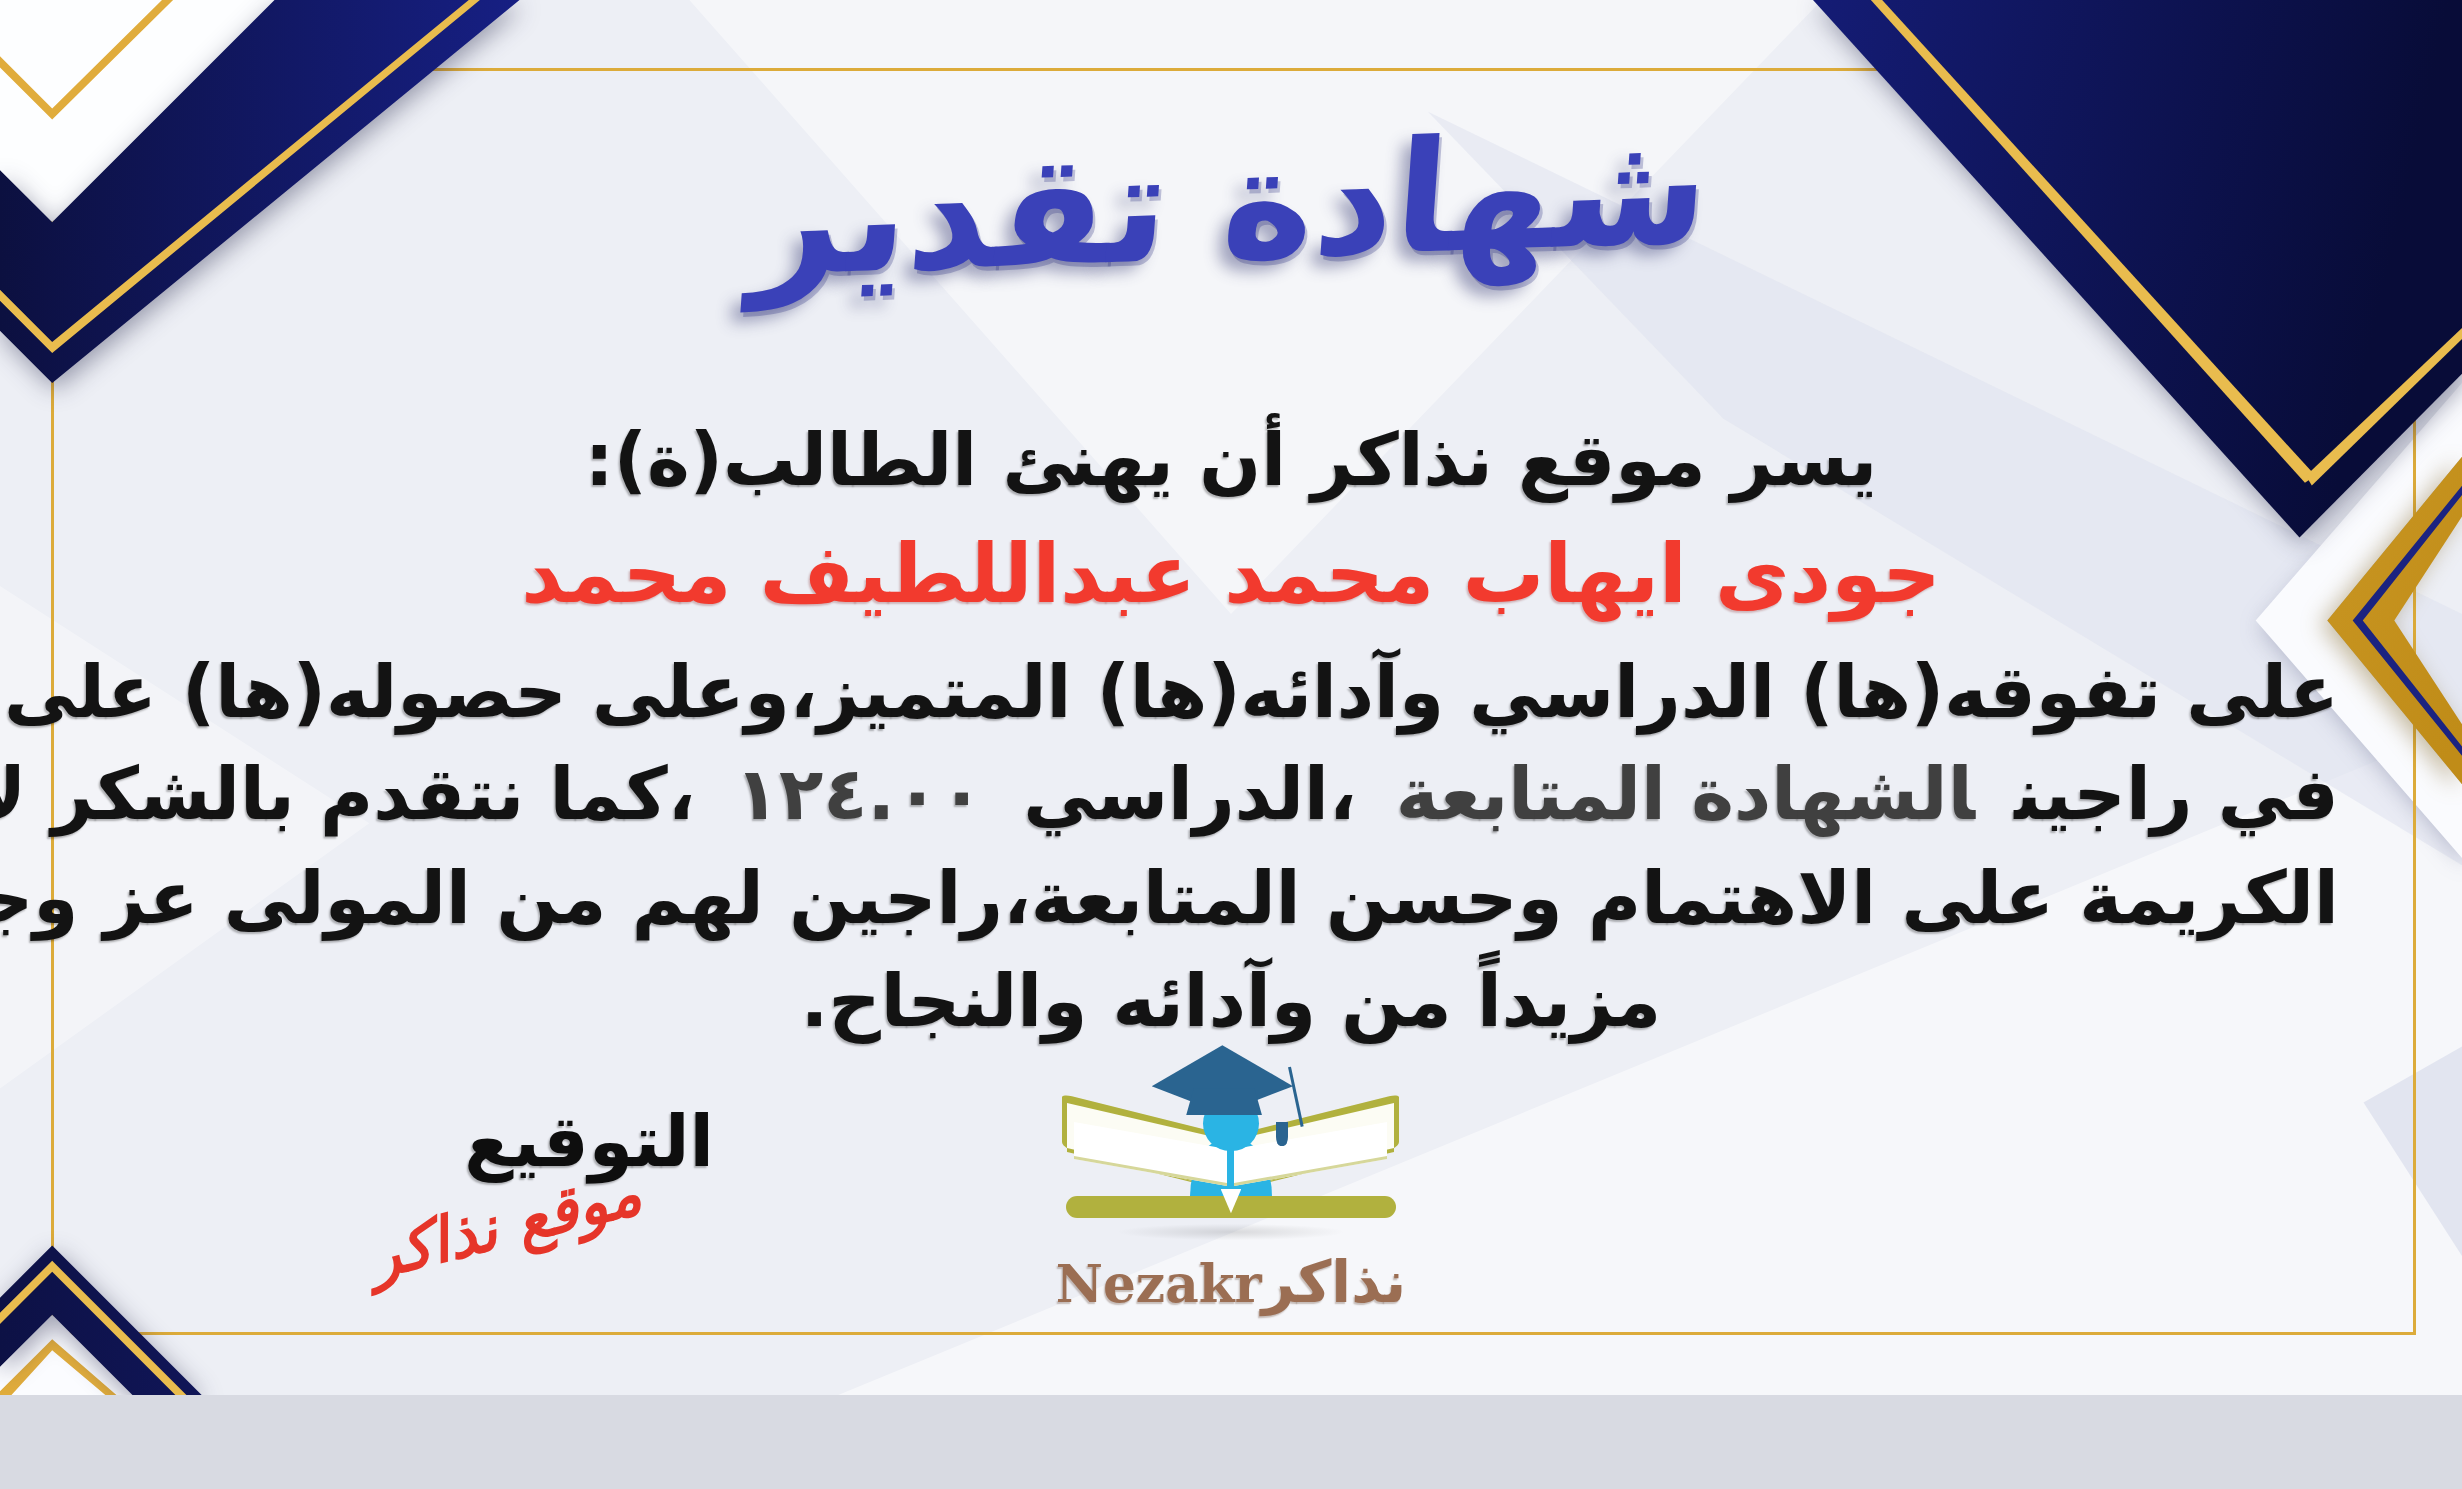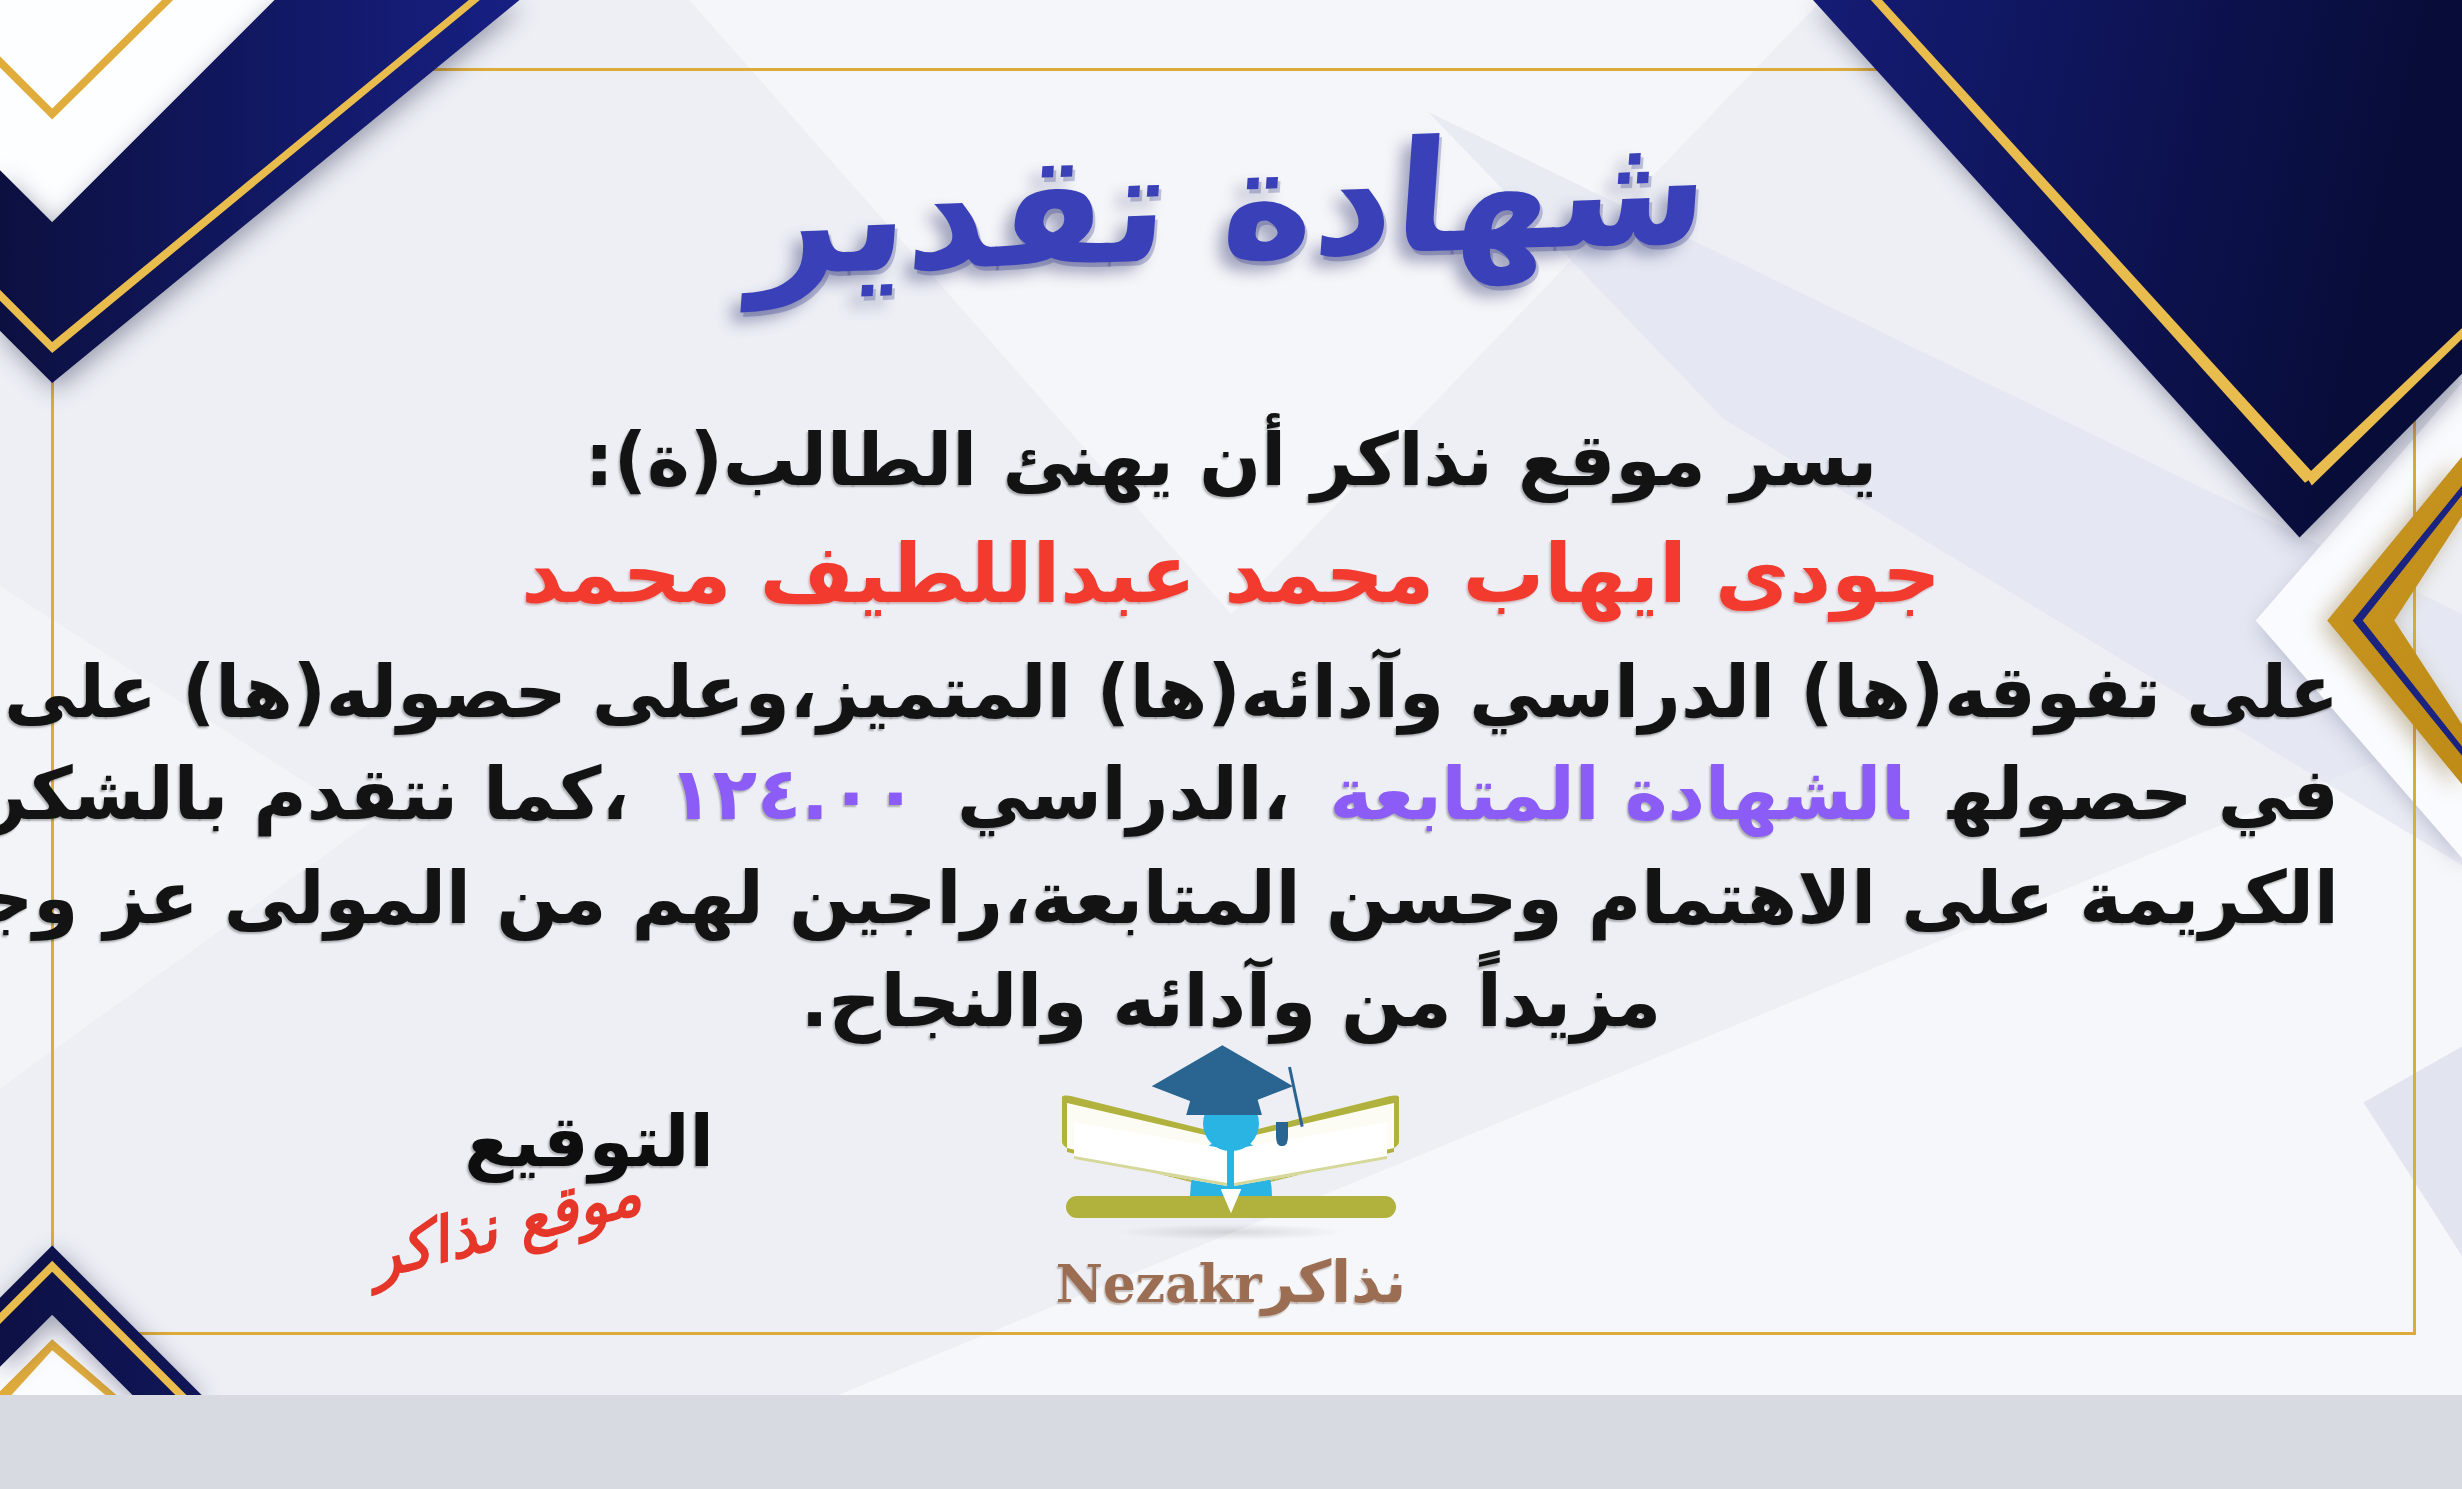--- a/index.html
+++ b/index.html
@@ -45,21 +45,21 @@
   .title{
     position:absolute;top:8.6%;left:50%;transform:translateX(-50%) skewX(-6deg) rotate(-2deg);
     direction:rtl;font-size:6.3vw;font-weight:bold;color:#3a41b8;line-height:1.1;white-space:nowrap;
     text-shadow:0.12vw 0.18vw 0 rgba(26,32,120,.25),-0.35vw 0.4vw 0.6vw rgba(60,65,120,.45);
   }
   .tline{
     position:absolute;left:5%;width:90%;text-align:center;direction:rtl;
     font-weight:bold;color:#131313;font-size:2.95vw;line-height:1.3;white-space:nowrap;
     text-shadow:-0.06vw 0.1vw 0.08vw rgba(0,0,0,.28);
   }
-  .red{color:#8b5cf6;}
+  .red{color:#404040;}
   .name{top:37.4%;font-size:3.3vw;color:#f23a2e;text-shadow:-0.06vw 0.1vw 0.08vw rgba(120,10,10,.25);}
   .intro{top:29.6%;}
   .l3{top:46.2%;}
   .l4{top:53.5%;}
   .l5{top:61.0%;}
   .l6{top:68.4%;}
   .gap-both{margin-inline:1.6vw;}
   .sig-label{
     position:absolute;top:78.8%;left:13%;width:16%;text-align:right;direction:rtl;
     font-weight:bold;font-size:2.9vw;color:#0e0e0e;text-shadow:-0.06vw 0.1vw 0.08vw rgba(0,0,0,.28);
@@ -148,21 +148,21 @@
   <div class="title">شهادة تقدير</div>
 
   <div class="tline intro">يسر موقع نذاكر أن يهنئ الطالب(ة):</div>
   <div class="tline name">جودى ايهاب محمد عبداللطيف محمد</div>
 
   <div class="tline l3">
     <span>على تفوقه(ها) الدراسي وآدائه(ها) المتميز،وعلى حصوله(ها) على تقدير</span>
   </div>
 
   <div class="tline l4">
-    <span>في حصوله</span><span class="red gap-both">الشهادة المتابعة</span><span>،الدراسي</span><span class="red gap-both">١٢٤.٠٠</span><span>،كما نتقدم بالشكر لأسرته(ها)</span>
+    <span>في راجين</span><span class="red gap-both">الشهادة المتابعة</span><span>،الدراسي</span><span class="red gap-both">١٢٤.٠٠</span><span>،كما نتقدم بالشكر لأسرته(ها)</span>
   </div>
 
   <div class="tline l5">الكريمة على الاهتمام وحسن المتابعة،راجين لهم من المولى عز وجل</div>
   <div class="tline l6">مزيداً من وآدائه والنجاح.</div>
 
   <div class="sig-label">التوقيع</div>
   <div class="sig-script">موقع نذاكر</div>
 
   <div class="logo">
     <div class="bk-l-back"></div>

